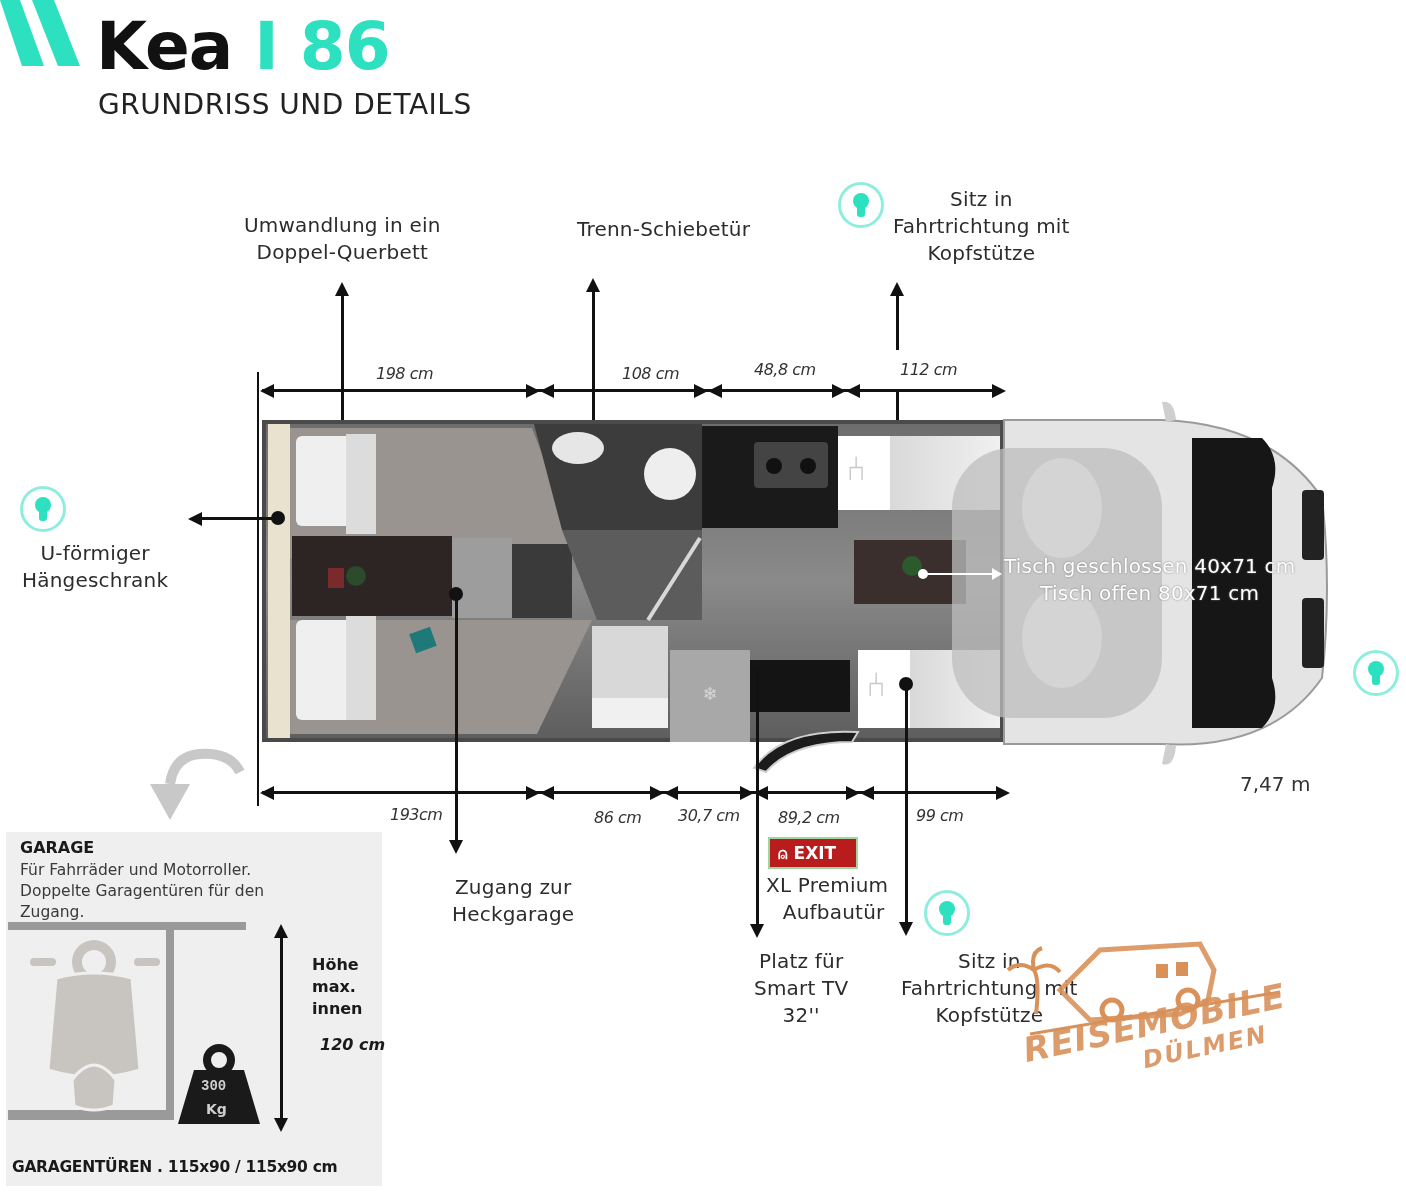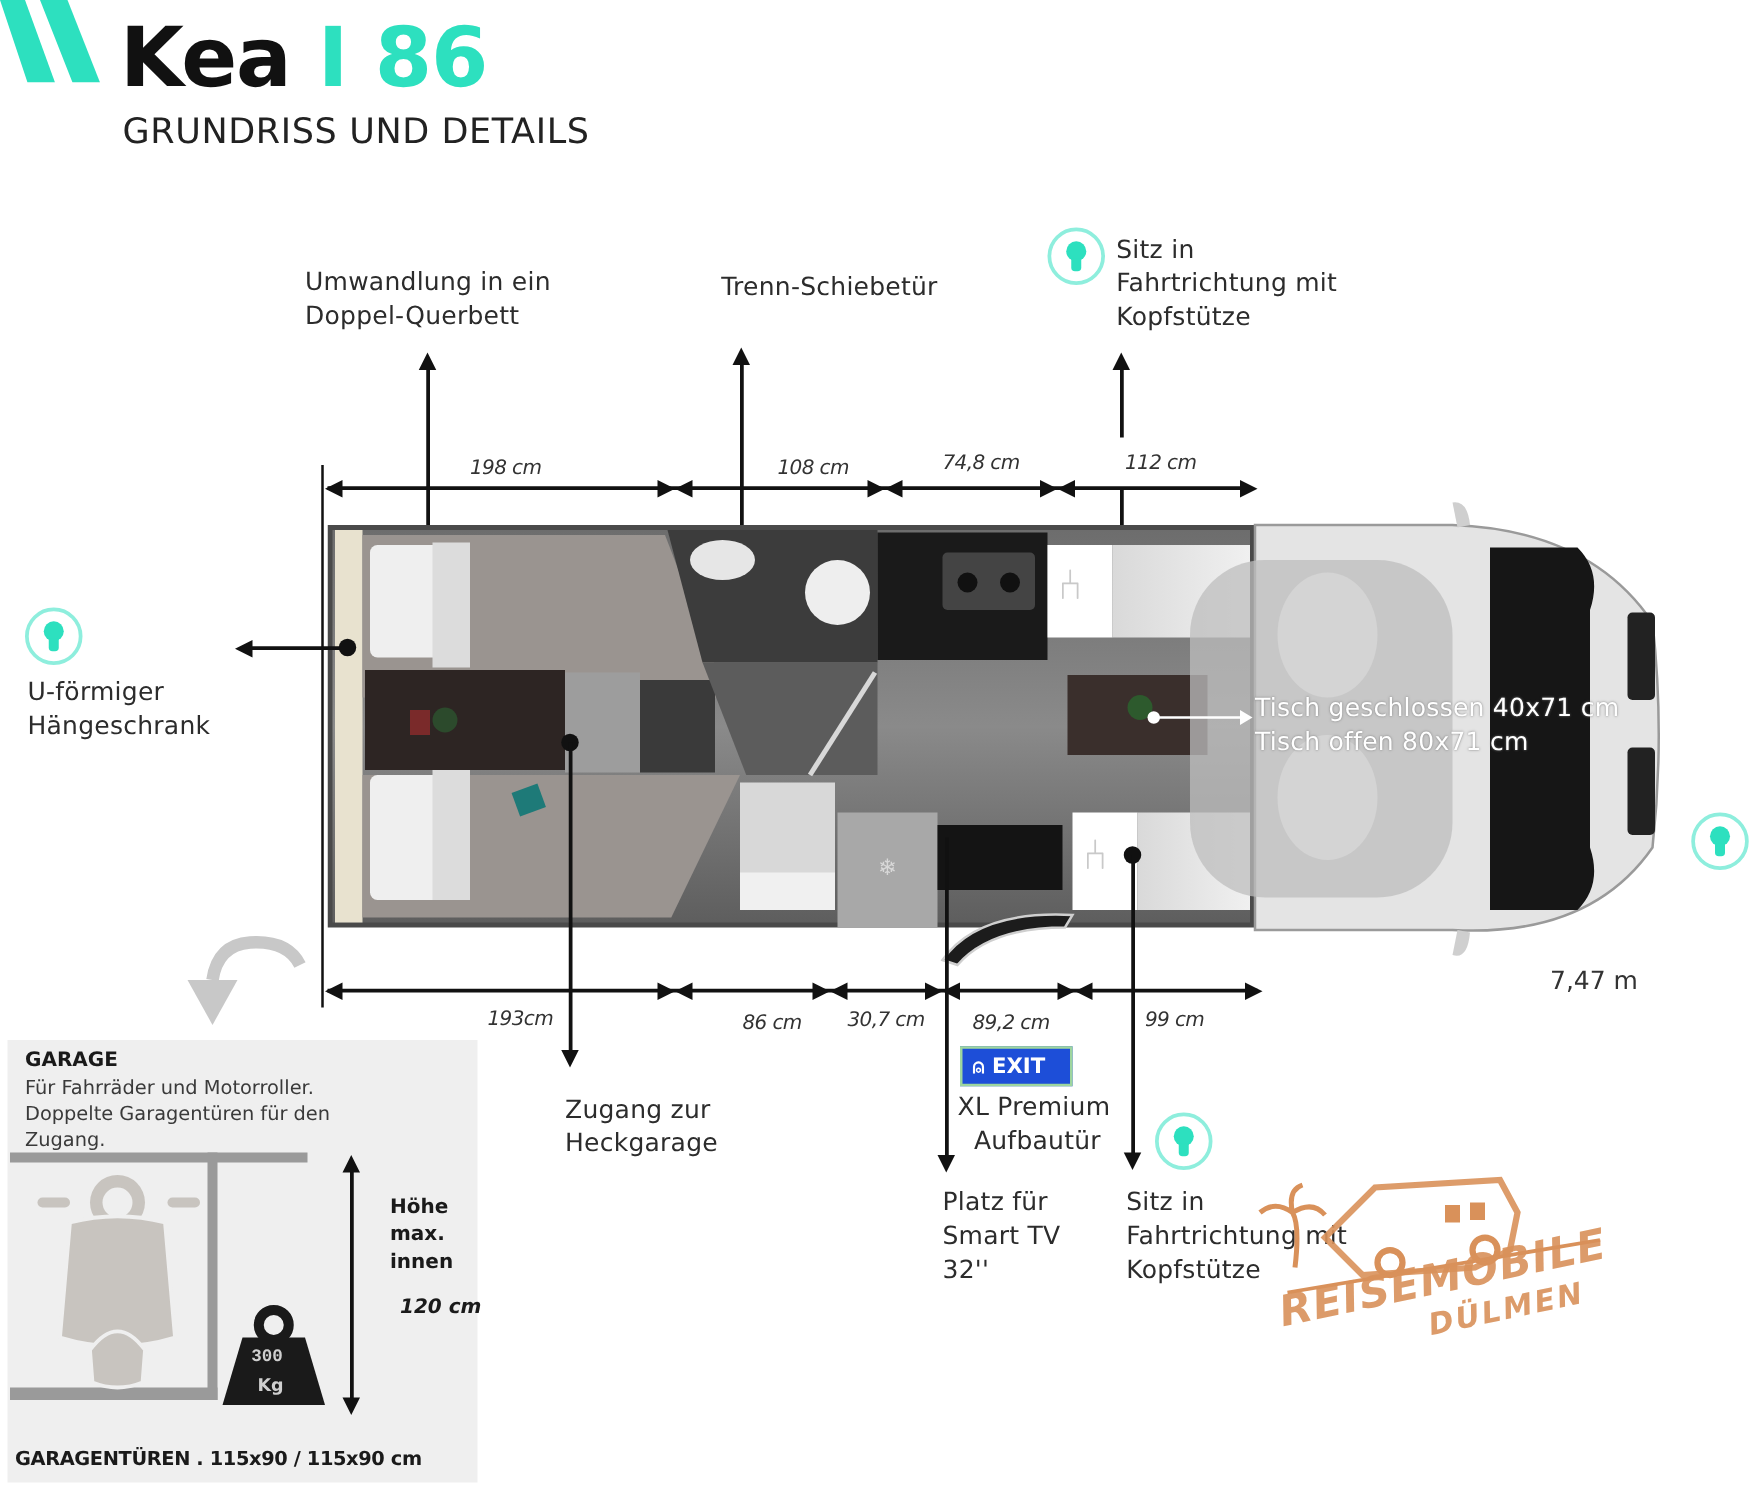--- a/index.html
+++ b/index.html
@@ -1,19 +1,19 @@
 <!DOCTYPE html>
 <html><head>
 <meta charset="utf-8">
 <style>
   * { box-sizing: border-box; margin: 0; padding: 0; }
   html, body { width: 1406px; height: 1200px; background: #ffffff; overflow: hidden; }
   body { position: relative; font-family: "DejaVu Sans", sans-serif; color: #2a2a2a; }
   .abs { position: absolute; }
-  .txt { font-family: "DejaVu Sans", sans-serif; font-size: 20px; line-height: 27px; color: #2c2c2c; white-space: pre; letter-spacing: 0.2px; }
+  .txt { font-family: "DejaVu Sans", sans-serif; font-size: 20px; line-height: 27px; color: #2c2c2c; white-space: pre; letter-spacing: 0.2px; text-align: center; }
   .dim { font-family: "DejaVu Sans", sans-serif; font-style: italic; font-size: 16px; color: #333; white-space: nowrap; letter-spacing: -0.5px; }
   .hl { position: absolute; height: 3px; background: #111; }
   .vl { position: absolute; width: 3px; background: #111; }
   .ah-r { position: absolute; width: 0; height: 0; border-top: 7px solid transparent; border-bottom: 7px solid transparent; border-left: 14px solid #111; }
   .ah-l { position: absolute; width: 0; height: 0; border-top: 7px solid transparent; border-bottom: 7px solid transparent; border-right: 14px solid #111; }
   .ah-u { position: absolute; width: 0; height: 0; border-left: 7px solid transparent; border-right: 7px solid transparent; border-bottom: 14px solid #111; }
   .ah-d { position: absolute; width: 0; height: 0; border-left: 7px solid transparent; border-right: 7px solid transparent; border-top: 14px solid #111; }
   .dot { position: absolute; width: 14px; height: 14px; border-radius: 50%; background: #111; }
   .bulb { position: absolute; width: 46px; height: 46px; border-radius: 50%; border: 3px solid #8eeedd; }
   .bulb::before { content: ""; position: absolute; left: 12px; top: 8px; width: 16px; height: 16px; border-radius: 50%; background: #2de0bf; }
@@ -61,21 +61,21 @@
 <div class="ah-l" style="left:260px;top:384px;"></div>
 <div class="ah-r" style="left:526px;top:384px;"></div>
 <div class="ah-l" style="left:540px;top:384px;"></div>
 <div class="ah-r" style="left:694px;top:384px;"></div>
 <div class="ah-l" style="left:708px;top:384px;"></div>
 <div class="ah-r" style="left:832px;top:384px;"></div>
 <div class="ah-l" style="left:846px;top:384px;"></div>
 <div class="ah-r" style="left:992px;top:384px;"></div>
 <div class="abs dim" style="left:376px;top:364px;">198 cm</div>
 <div class="abs dim" style="left:622px;top:364px;">108 cm</div>
-<div class="abs dim" style="left:754px;top:360px;">74,8 cm</div>
+<div class="abs dim" style="left:754px;top:360px;">48,8 cm</div>
 <div class="abs dim" style="left:900px;top:360px;">112 cm</div>
 
 <div class="abs" style="left:262px;top:398px;width:1080px;height:380px;">
   <svg width="1080" height="380" viewBox="0 0 1080 380">
     <defs>
       <linearGradient id="floorg" x1="0" y1="0" x2="0" y2="1">
         <stop offset="0" stop-color="#6d6d6d"></stop>
           <stop offset="0.5" stop-color="#8a8a8a"></stop>
           <stop offset="1" stop-color="#5e5e5e"></stop>
       </linearGradient>
@@ -191,21 +191,21 @@
 <div class="abs dim" style="left:678px;top:806px;">30,7 cm</div>
 <div class="abs dim" style="left:778px;top:808px;">89,2 cm</div>
 <div class="abs dim" style="left:916px;top:806px;">99 cm</div>
 
 <div class="abs" style="left:1240px;top:772px;font-family:'DejaVu Sans',sans-serif;font-size:20px;color:#333;">7,47 m</div>
 <div class="bulb" style="left:1353px;top:650px;"></div>
 
 <div class="abs txt" style="left:452px;top:874px;">Zugang zur
 Heckgarage</div>
 
-<div class="abs" style="left:768px;top:837px;width:90px;height:32px;background:#1d4ed8;border:2px solid #9ed69e;color:#fff;font-family:'DejaVu Sans',sans-serif;font-weight:bold;font-size:17px;line-height:28px;padding-left:8px;">
+<div class="abs" style="left:768px;top:837px;width:90px;height:32px;background:#b91c1c;border:2px solid #9ed69e;color:#fff;font-family:'DejaVu Sans',sans-serif;font-weight:bold;font-size:17px;line-height:28px;padding-left:8px;">
   <span style="font-size:16px;">⍝</span>
   <span>EXIT</span>
 </div>
 <div class="abs txt" style="left:766px;top:872px;">XL Premium
   Aufbautür</div>
 <div class="bulb" style="left:924px;top:890px;"></div>
 
 <div class="abs txt" style="left:754px;top:948px;">Platz für
 Smart TV
 32''</div>

